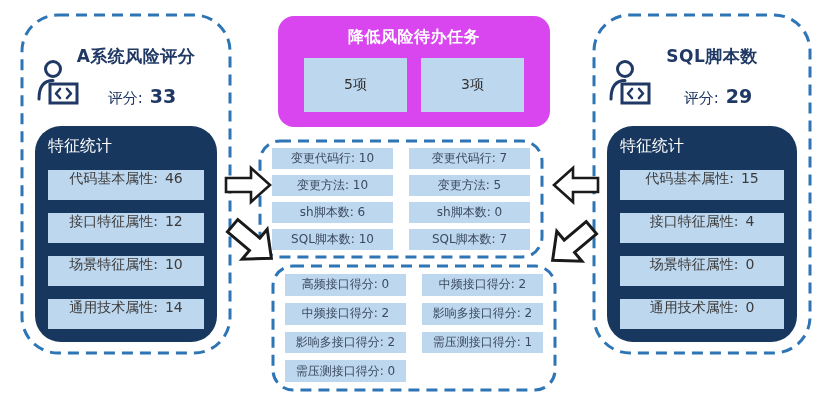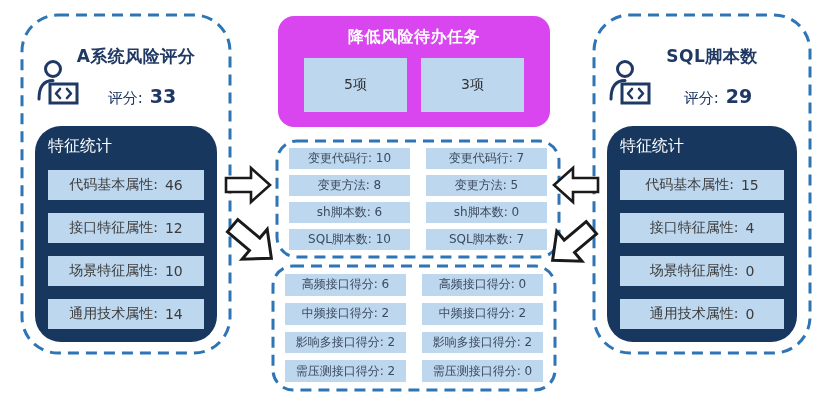--- a/index.html
+++ b/index.html
@@ -16,21 +16,21 @@
   .sys-title{position:absolute;left:28px;right:8px;top:32px;text-align:center;
     font-size:17px;font-weight:bold;color:#1F3864;letter-spacing:0.5px;}
   .sys-score{position:absolute;left:40px;right:8px;top:72px;text-align:center;
     font-size:15px;color:#1F3864;}
   .sys-score .score-value{font-weight:bold;font-size:19px;margin-left:7px;}
   .stats-panel{position:absolute;left:15px;right:15px;top:113px;height:216px;
     background:#17375E;border-radius:26px;padding:9px 13px 13px 13px;box-sizing:border-box;
     display:flex;flex-direction:column;gap:13px;}
   .stats-title{color:#ffffff;font-weight:normal;font-size:16px;text-align:left;
     height:22px;line-height:22px;flex:0 0 auto;}
-  .stat-row{flex:1 1 auto;background:#BDD7EE;display:flex;align-items:center;
+  .stat-row{flex:1 1 auto;background:#BDD7EE;display:flex;
     justify-content:center;gap:7px;font-size:14px;color:#3B3B3B;}
 
   
   .tasks-panel{position:absolute;left:278px;top:16px;width:272px;height:111px;
     background:#d946ef;border-radius:16px;}
   .tasks-title{color:#ffffff;font-weight:bold;font-size:16px;text-align:center;
     margin-top:11px;letter-spacing:0.5px;}
   .task-boxes{display:flex;gap:14px;padding:0 26px;margin-top:10px;}
   .task-box{flex:1;height:54px;background:#BDD7EE;display:flex;align-items:center;
     justify-content:center;font-size:14px;color:#333333;}
@@ -93,48 +93,47 @@
   </div>
 
   <div class="tasks-panel">
     <div class="tasks-title">降低风险待办任务</div>
     <div class="task-boxes">
       <div class="task-box">5项</div>
       <div class="task-box">3项</div>
     </div>
   </div>
 
-  <div class="dashed-panel" id="mid-panel" style="left:275px;top:139px;width:286px;height:120px;">
+  <div class="dashed-panel" id="mid-panel" style="left:258px;top:139px;width:286px;height:120px;">
     <svg class="border-rect" width="286" height="120">
       <rect x="2" y="2" width="282" height="116" rx="20" ry="20" fill="none" stroke="#2E75B6" stroke-width="3" stroke-dasharray="11 7"></rect>
     </svg>
     <div class="mini-grid">
       <div class="mini-box">变更代码行: 10</div>
       <div class="mini-box">变更代码行: 7</div>
-      <div class="mini-box">变更方法: 8</div>
+      <div class="mini-box">变更方法: 10</div>
       <div class="mini-box">变更方法: 5</div>
       <div class="mini-box">sh脚本数: 6</div>
       <div class="mini-box">sh脚本数: 0</div>
       <div class="mini-box">SQL脚本数: 10</div>
       <div class="mini-box">SQL脚本数: 7</div>
     </div>
   </div>
 
   <div class="dashed-panel" id="bottom-panel" style="left:271px;top:264px;width:286px;height:128px;">
     <svg class="border-rect" width="286" height="128">
       <rect x="2" y="2" width="282" height="124" rx="20" ry="20" fill="none" stroke="#2E75B6" stroke-width="3" stroke-dasharray="11 7"></rect>
     </svg>
     <div class="mini-grid">
-      <div class="mini-box">高频接口得分: 6</div>
       <div class="mini-box">高频接口得分: 0</div>
       <div class="mini-box">中频接口得分: 2</div>
       <div class="mini-box">中频接口得分: 2</div>
       <div class="mini-box">影响多接口得分: 2</div>
       <div class="mini-box">影响多接口得分: 2</div>
-      <div class="mini-box">需压测接口得分: 2</div>
+      <div class="mini-box">需压测接口得分: 1</div>
       <div class="mini-box">需压测接口得分: 0</div>
     </div>
   </div>
 
   <div class="dashed-panel" id="panel-b" style="left:592px;top:13px;width:220px;height:342px;">
     <svg class="border-rect" width="220" height="342">
       <rect x="2" y="2" width="216" height="338" rx="36" ry="36" fill="none" stroke="#2E75B6" stroke-width="3" stroke-dasharray="11 7"></rect>
     </svg>
     <div class="sys-icon">
       <svg width="44" height="46" viewBox="0 0 44 46">

